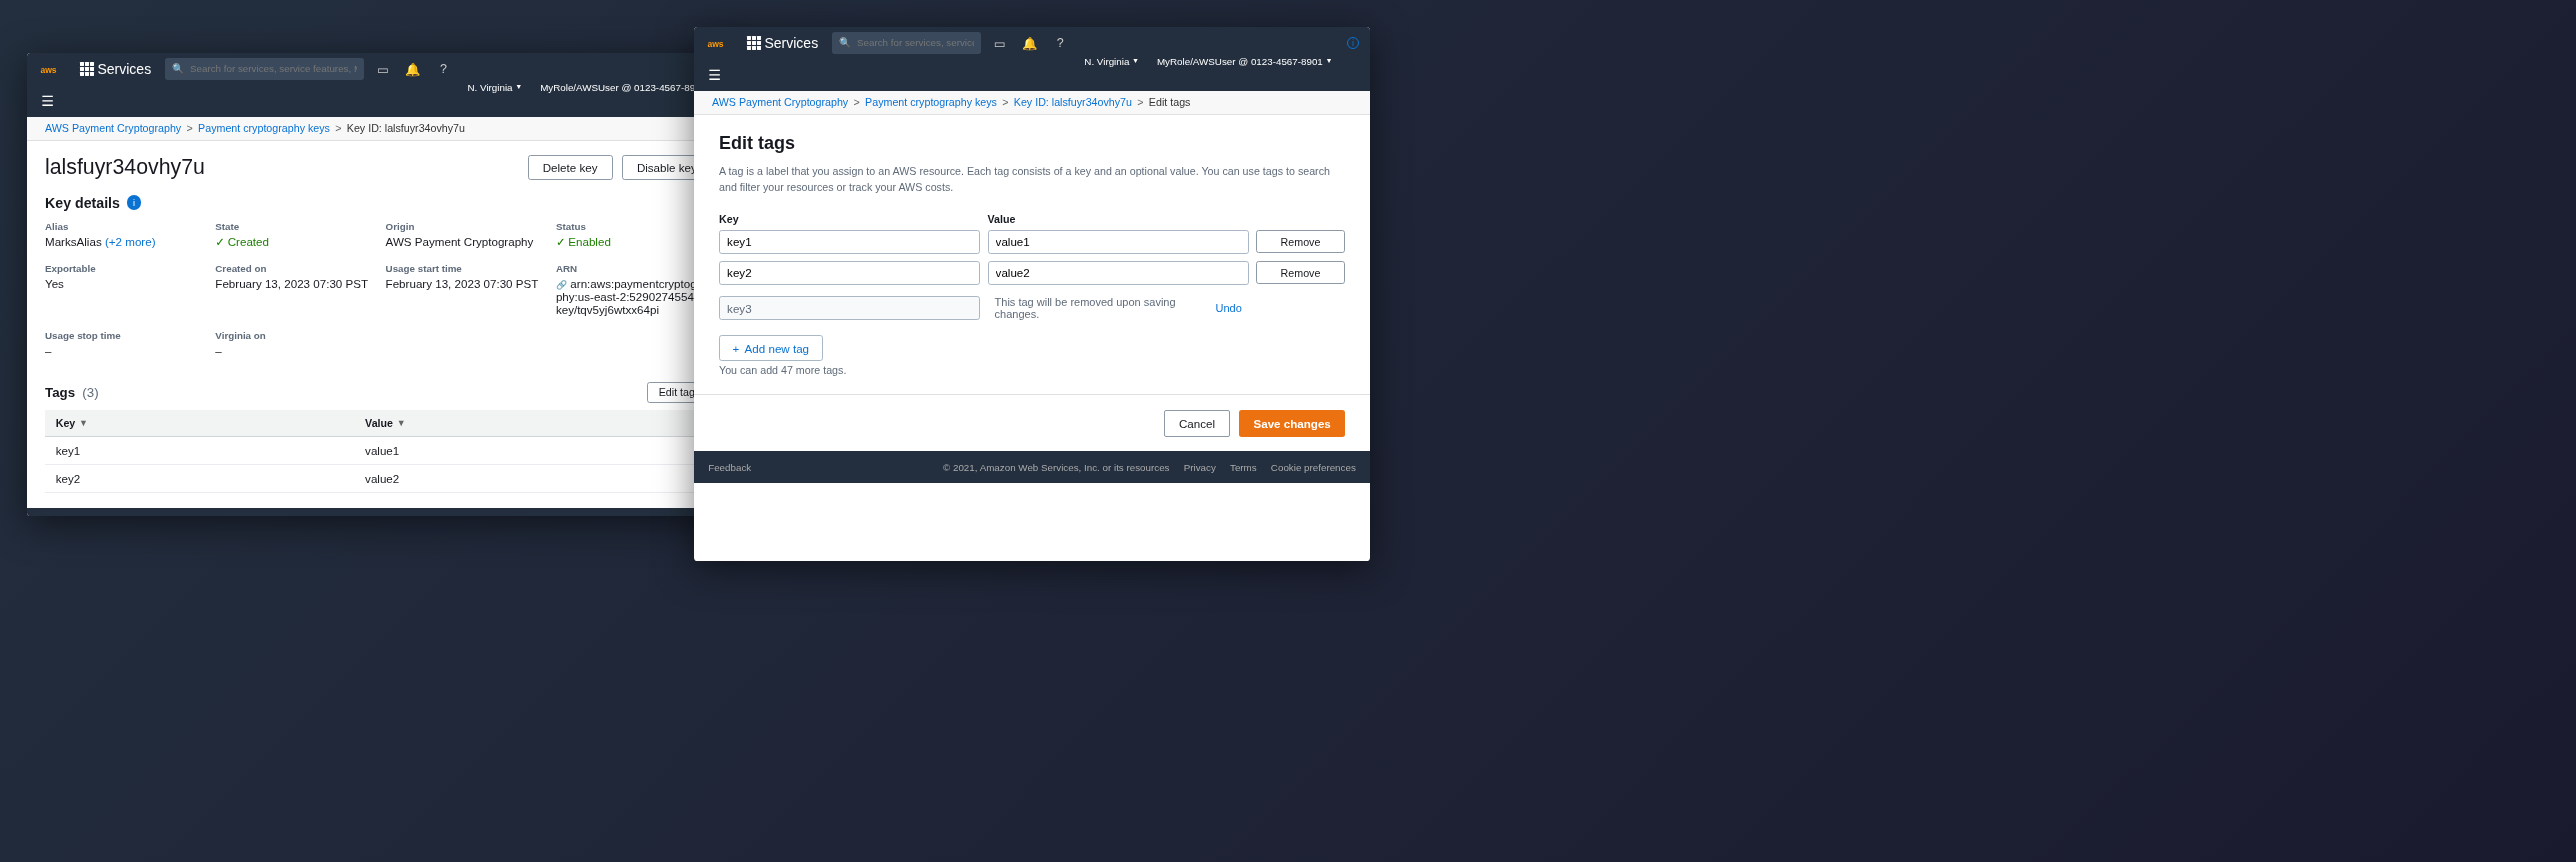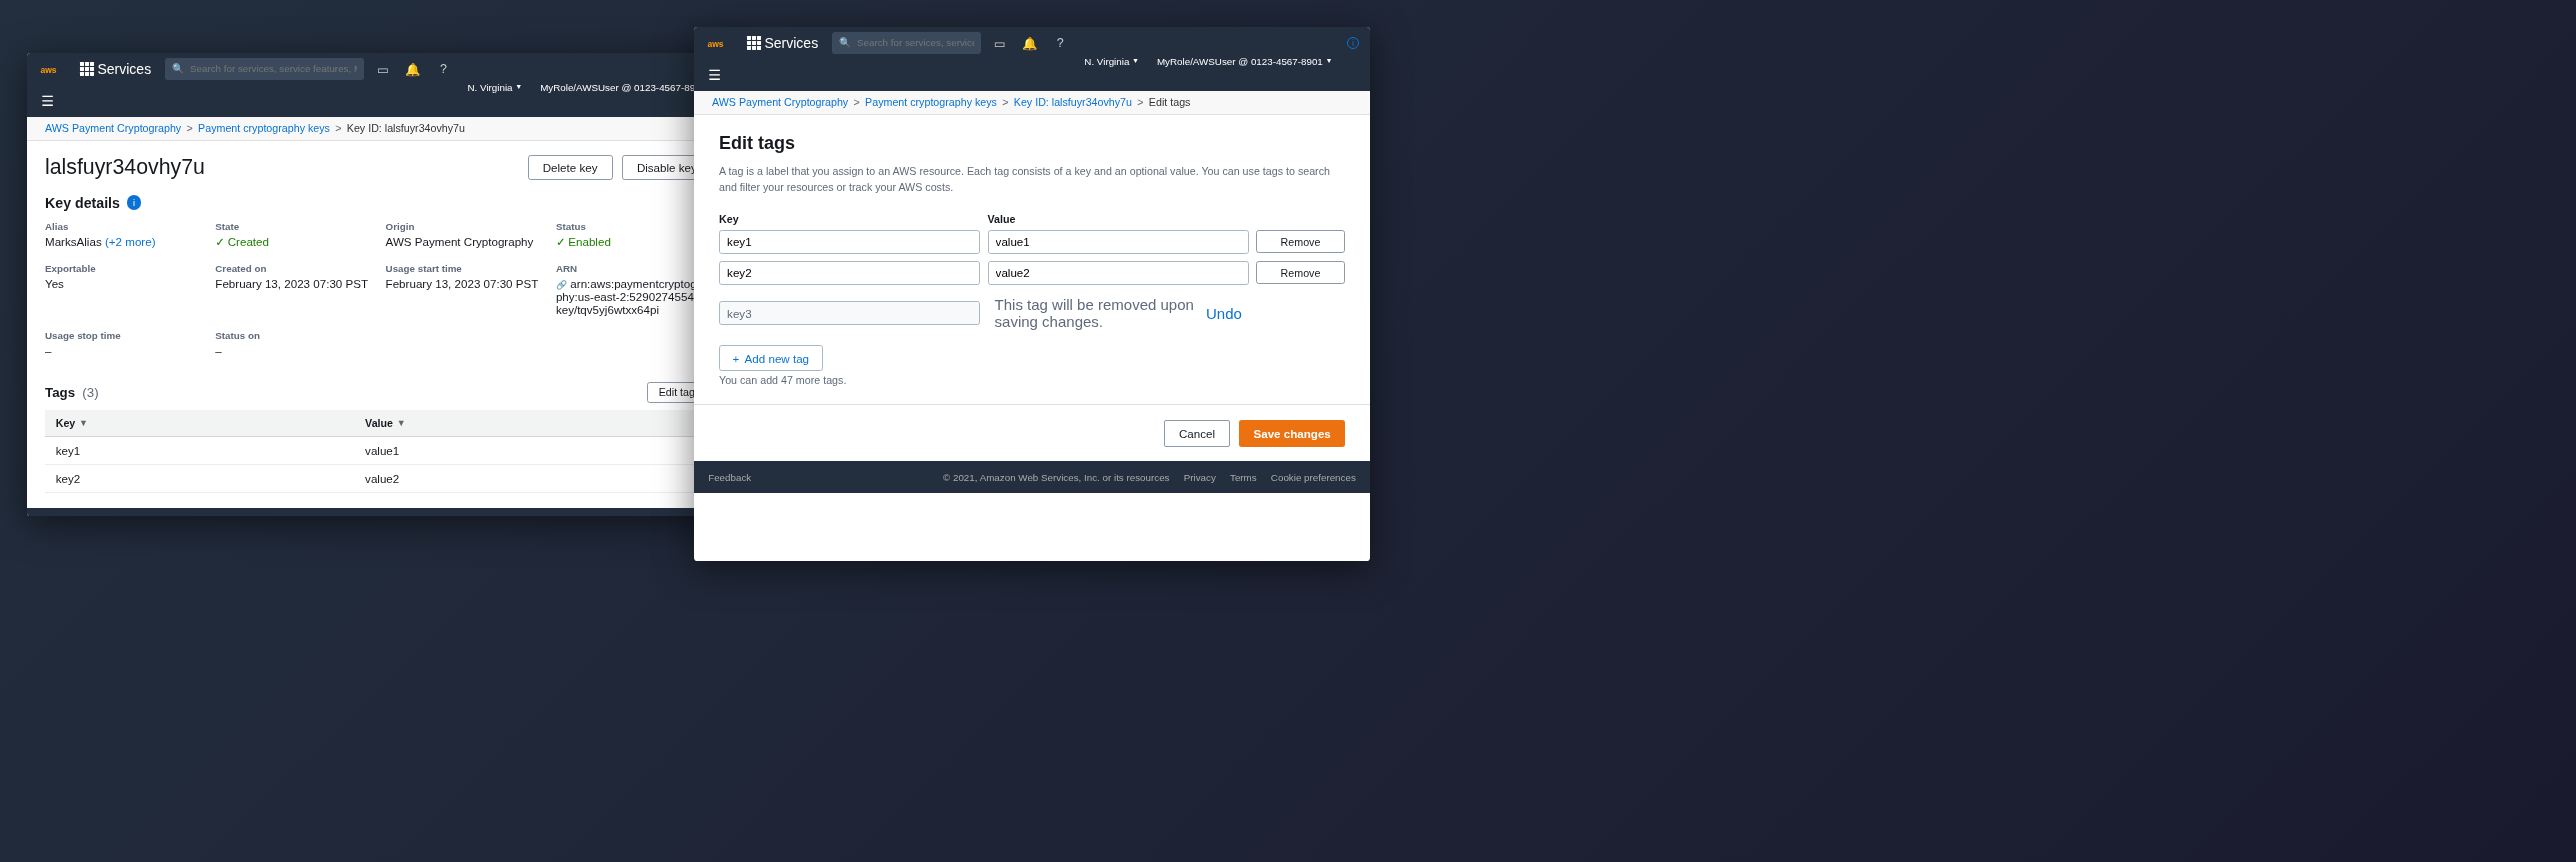--- a/index.html
+++ b/index.html
@@ -384,21 +384,21 @@
     .tag-remove-btn {
       padding: 4.4px 10.7px;
       border: 0.9px solid #8d99a5;
       border-radius: 2.7px;
       background: #fff;
       font-size: 10.7px;
       cursor: pointer;
       color: #16191f;
     }
     .tag-removal-notice {
-      font-size: 15px;
+      font-size: 11px;
       color: #5f6b7a;
       padding: 4.4px 7.1px;
       display: flex;
       align-items: center;
       gap: 3.6px;
     }
     .undo-link {
       color: #0972d3;
       cursor: pointer;
       text-decoration: none;
@@ -585,21 +585,21 @@
           <span>arn:aws:paymentcryptography:us-east-2:529027455495:key/tqv5yj6wtxx64pi</span>
         </div>
       </div>
 
       <div class="key-detail-item">
         <label>Usage stop time</label>
         <div class="value">–</div>
       </div>
 
       <div class="key-detail-item">
-        <label>Status on</label>
+        <label>Virginia on</label>
         <div class="value">–</div>
       </div>
     </div>
 
 
     <div class="tags-section">
       <div class="tags-header-row">
         <span class="tags-count">
           <span>Tags</span>
           <span style="font-weight:400; color:#5f6b7a; margin-left:3.6px;">(3)</span>

